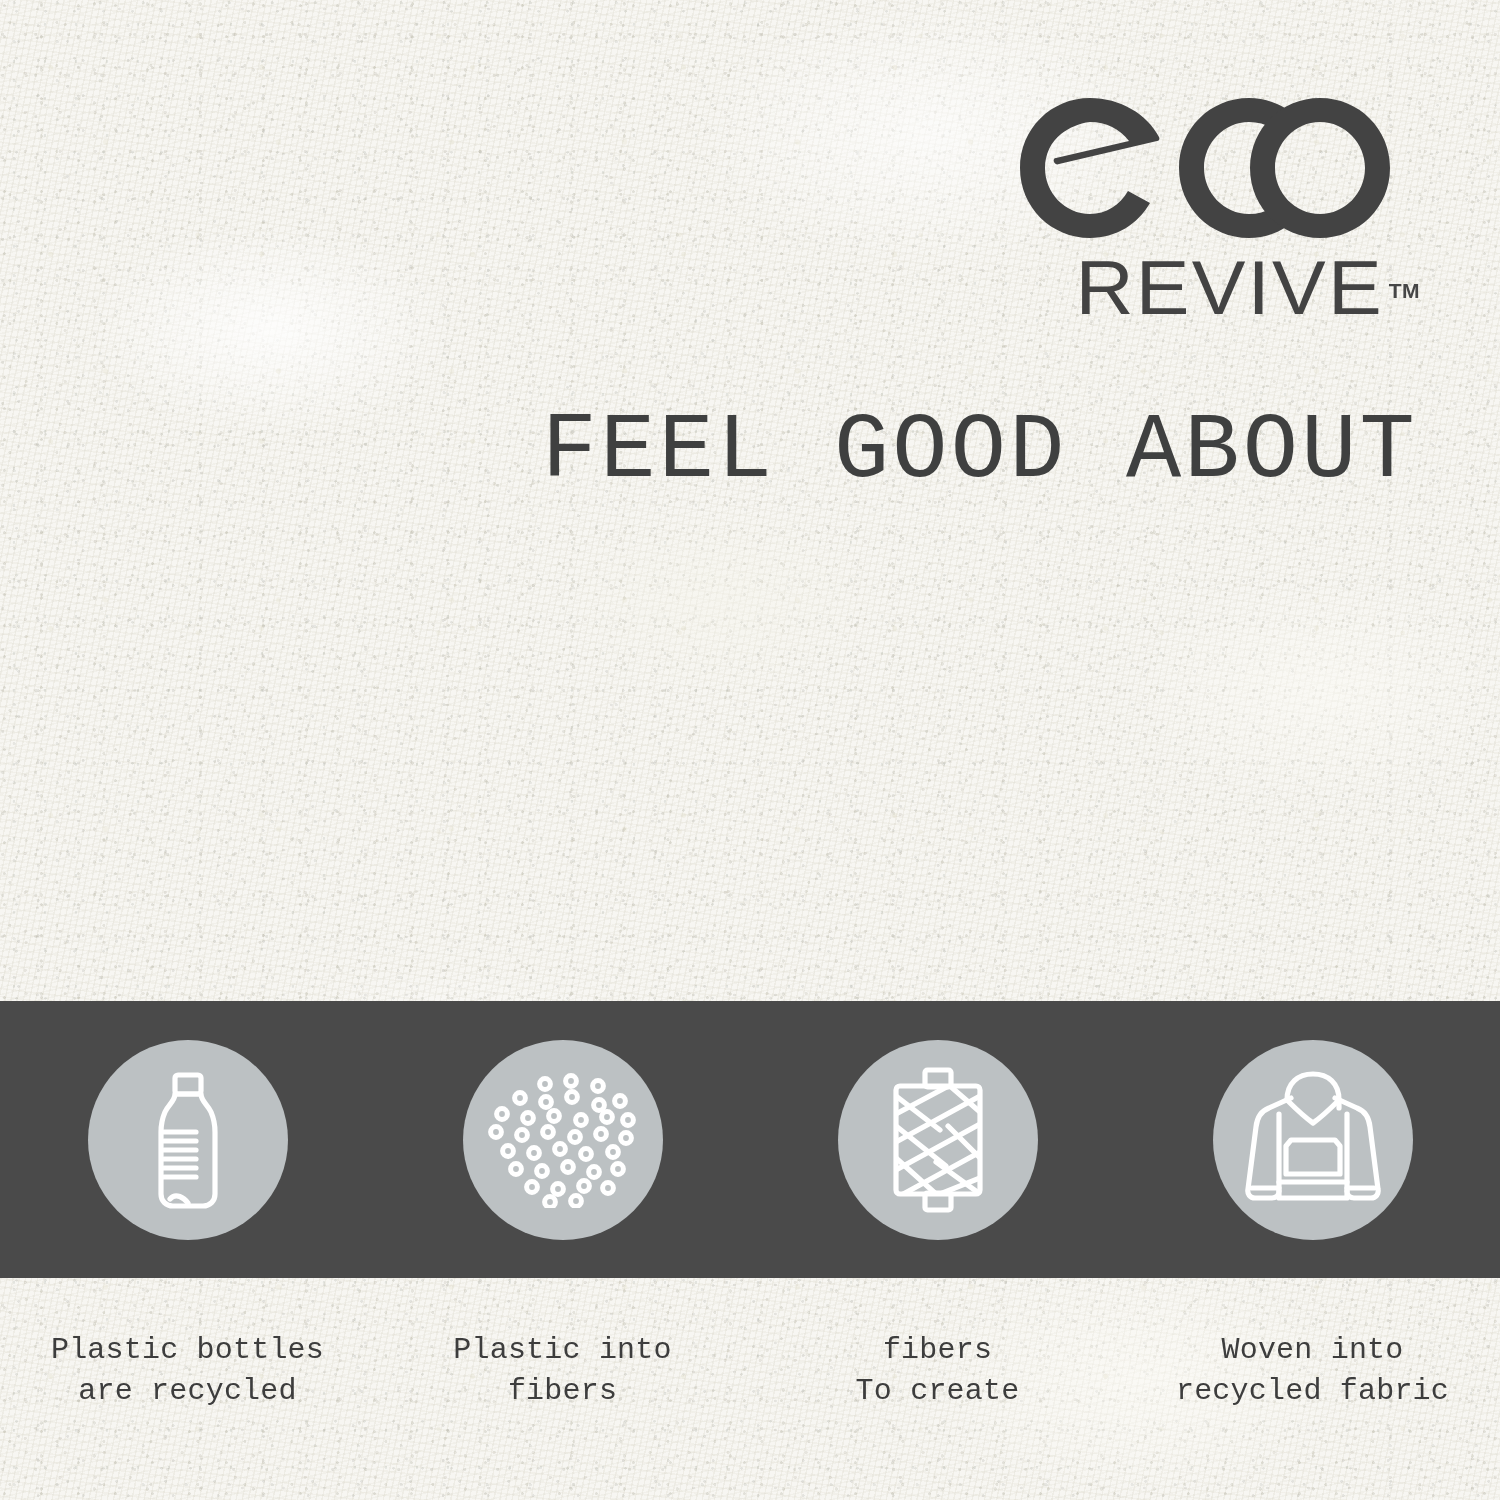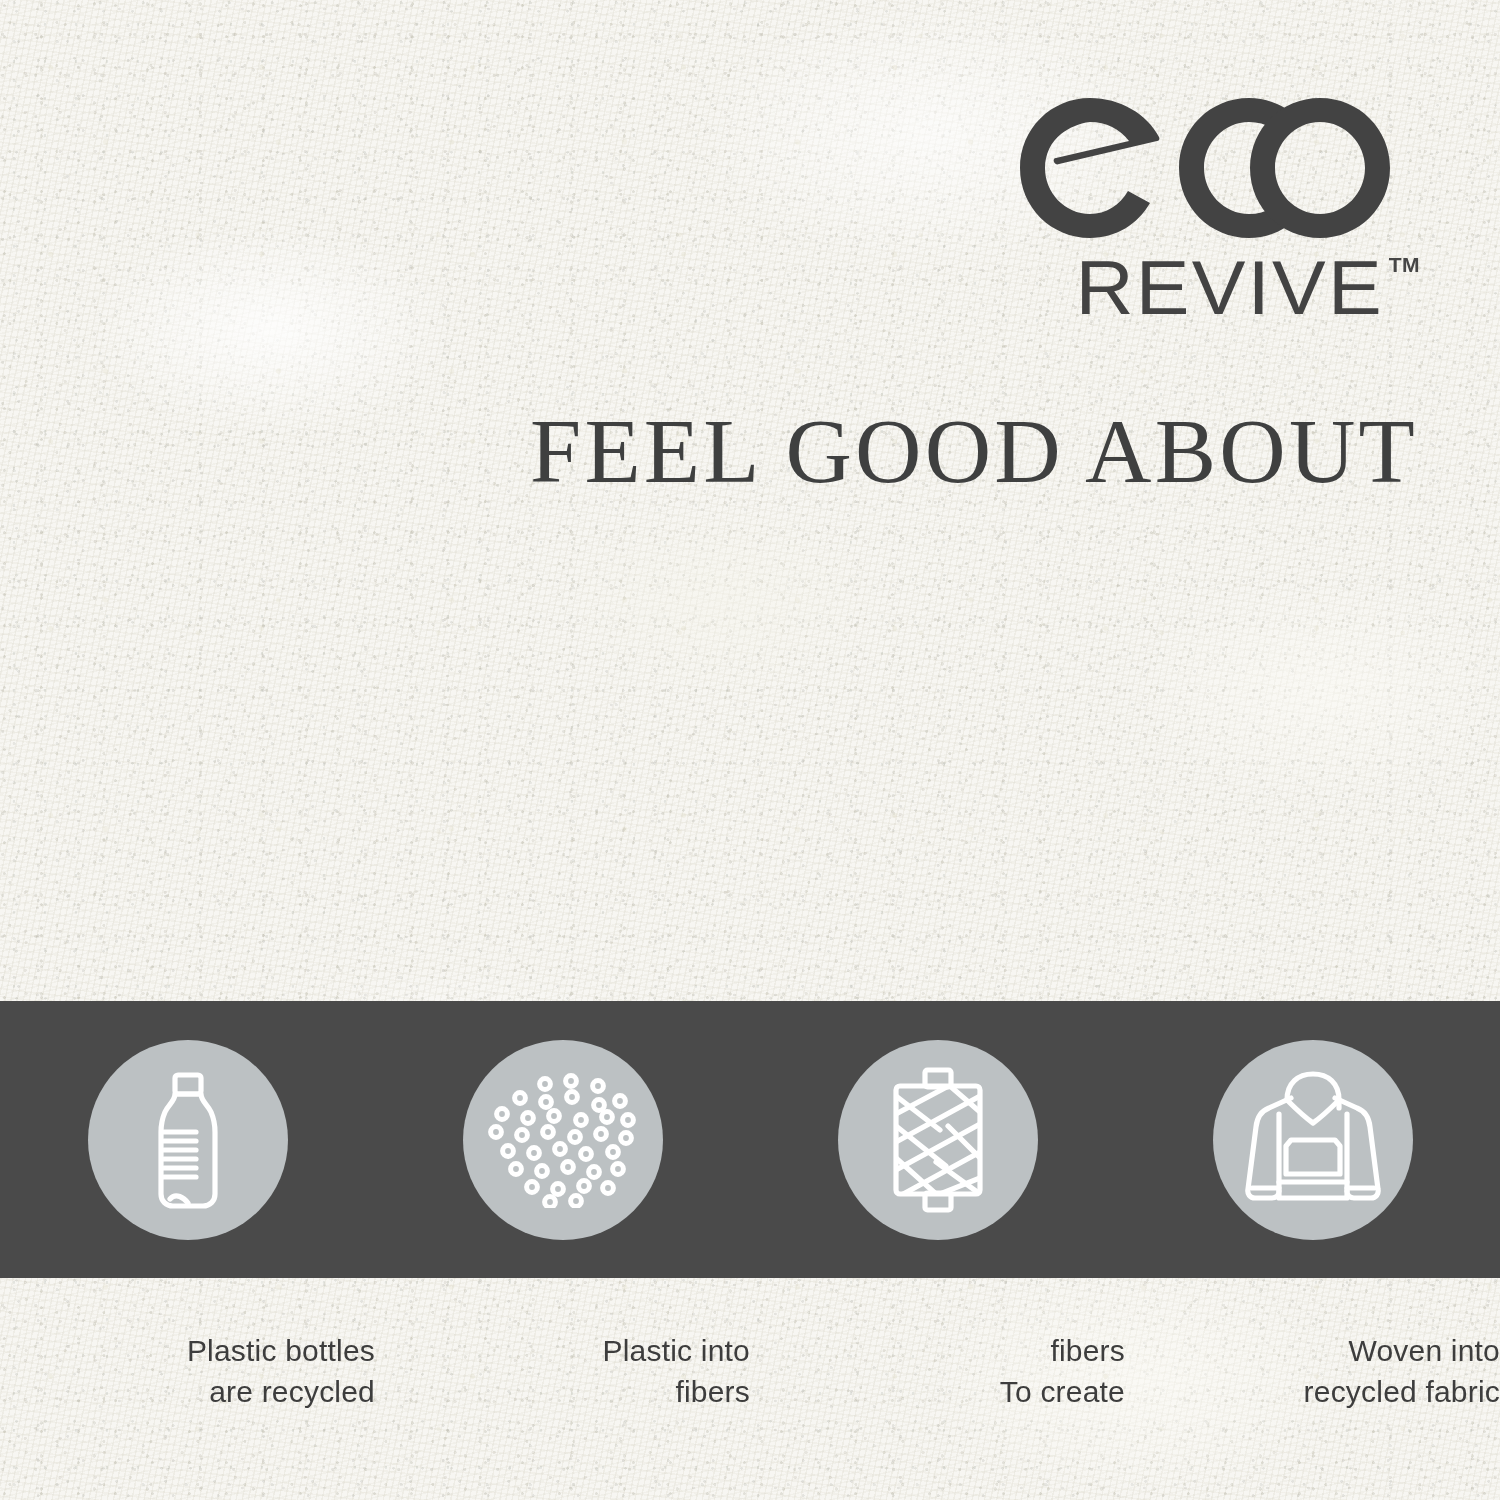--- a/index.html
+++ b/index.html
@@ -73,21 +73,21 @@
   #logo {
     position: absolute;
     top: 96px;
     right: 80px;
     width: 400px;
     text-align: right;
   }
   #logo-mark { display: block; }
   #wordmark-row {
     display: flex;
-    align-items: flex-start;
+    align-items: center;
     justify-content: flex-end;
     margin-top: 8px;
   }
   #wordmark {
     font-size: 76px;
     font-weight: 300;
     letter-spacing: 2px;
     color: #434343;
     line-height: 1;
     font-family: "Liberation Sans", sans-serif;
@@ -105,21 +105,21 @@
   }
 
   
   #headline {
     position: absolute;
     top: 398px;
     left: 0;
     right: 82px;
     text-align: right;
     color: #3f4040;
-    font-family: Liberation Serif, serif;
+    font-family: Liberation Mono, monospace;
     font-weight: 300;
     font-size: 92px;
     line-height: 107px;
     letter-spacing: 3.2px;
   }
   #headline .hl {
     display: block;
     white-space: nowrap;
   }
 
@@ -158,23 +158,23 @@
   
   #captions {
     position: absolute;
     left: 0;
     top: 1330px;
     width: 1500px;
     display: flex;
   }
   .cap-cell {
     flex: 1 1 0;
-    text-align: right;
+    text-align: center;
     color: #3d3d3d;
-    font-family: Liberation Sans, sans-serif;
+    font-family: Liberation Mono, monospace;
     font-weight: 300;
     font-size: 30px;
     line-height: 41px;
     letter-spacing: 0.2px;
   }
   .cap-cell .cl { display: block; }
 </style>
 </head>
 <body>
 

